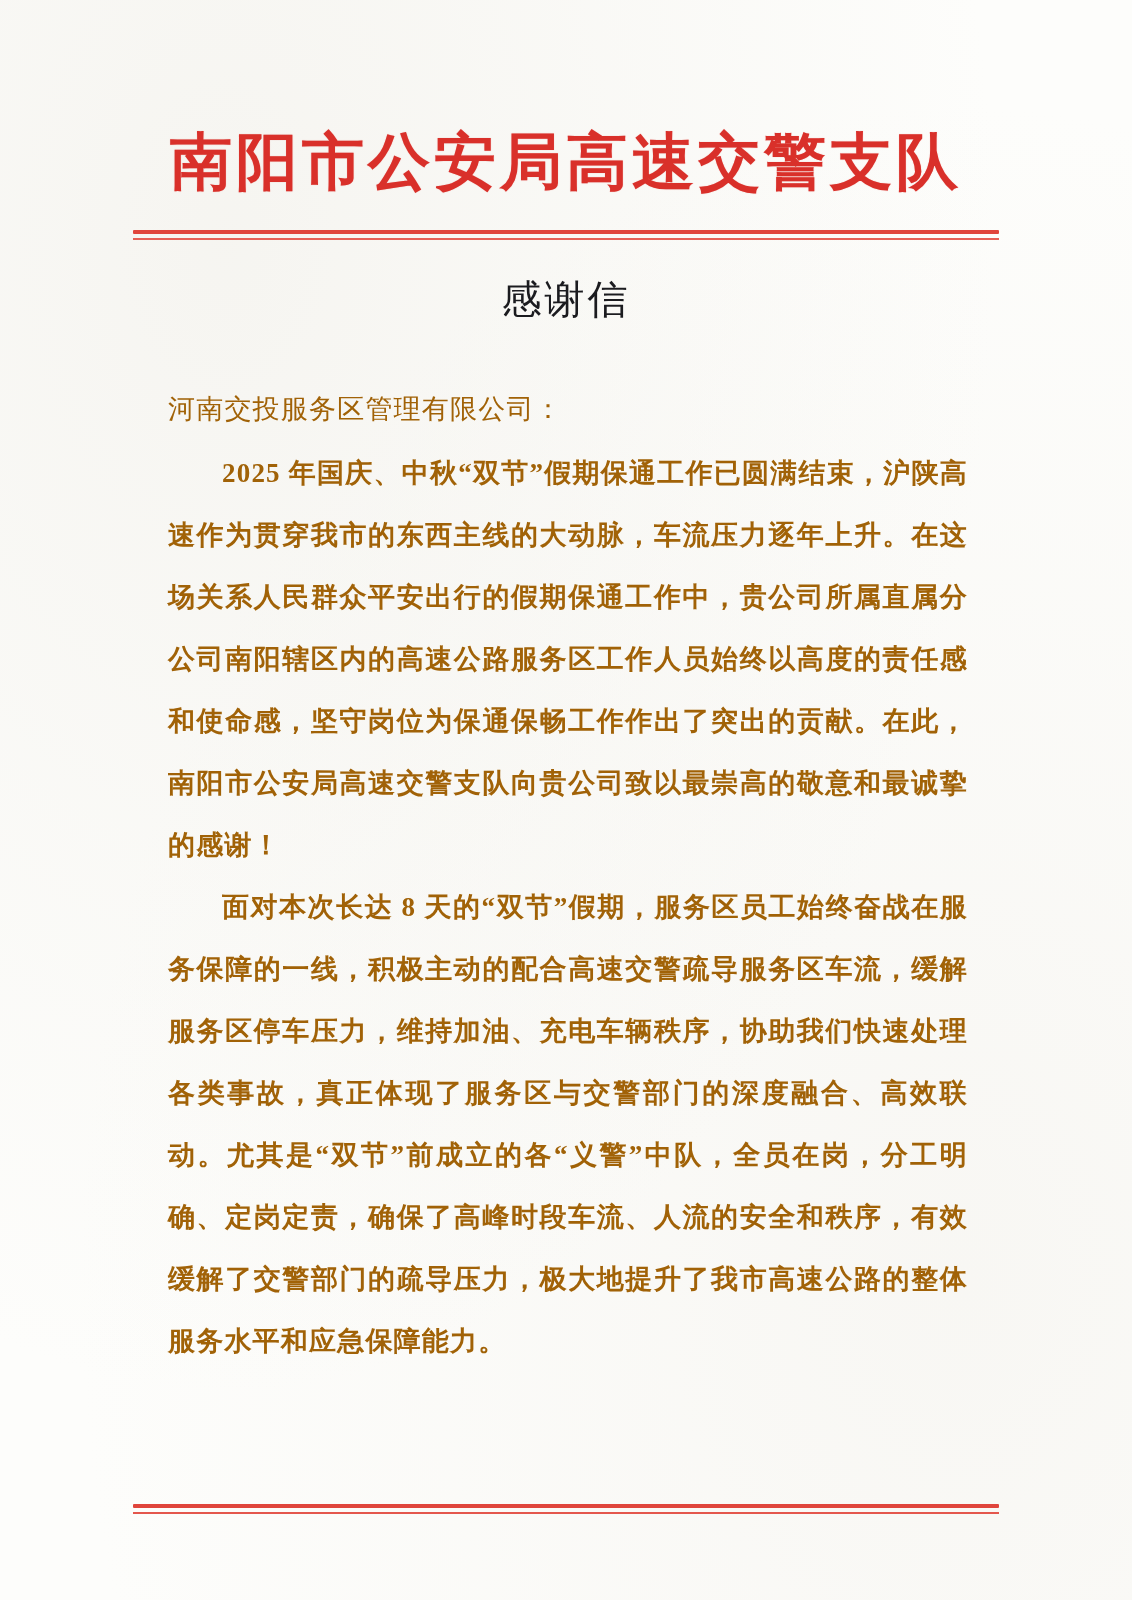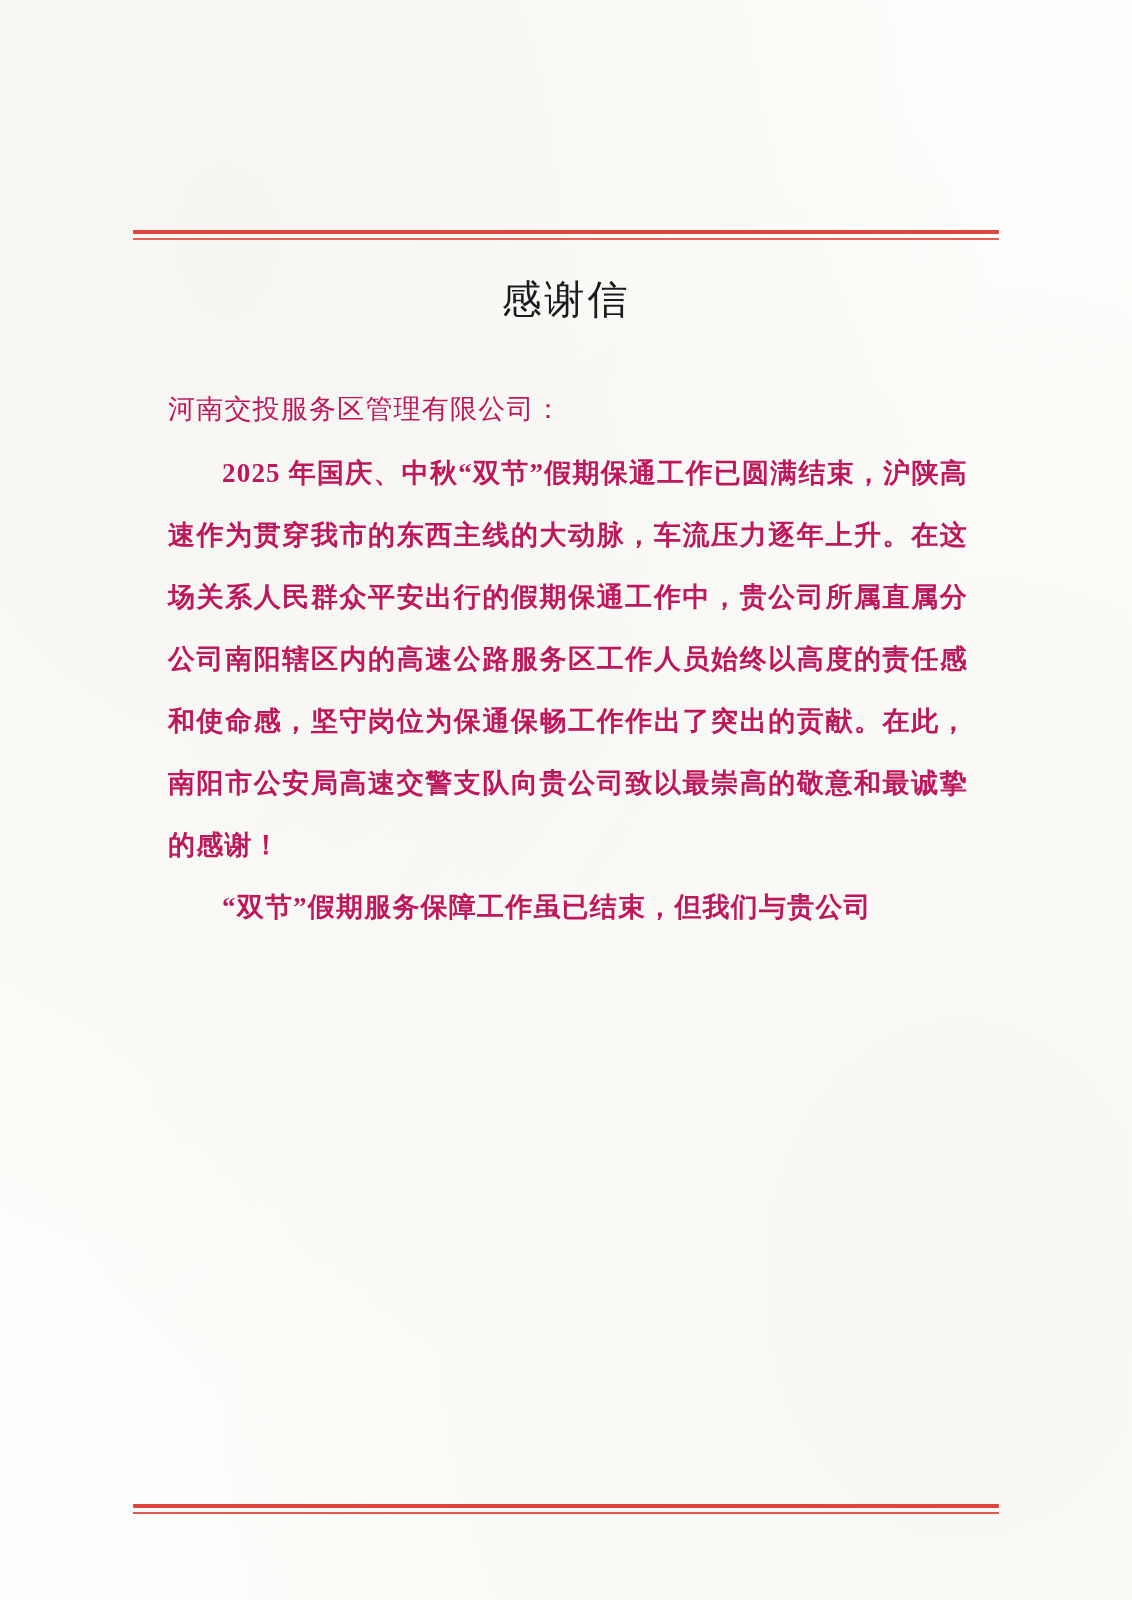--- a/index.html
+++ b/index.html
@@ -81,21 +81,21 @@
     font-size: 40px;
     letter-spacing: 3px;
     color: #1b1b1f;
   }
 
   .body-block {
     position: absolute;
     top: 378px;
     left: 168px;
     width: 800px;
-    color: #be185d;
+    color: #a16207;
     font-size: 27px;
     line-height: 62px;
     letter-spacing: 1.2px;
     text-align: justify;
     text-justify: inter-ideograph;
   }
 
   .salutation {
     margin: 0 0 2px 0;
   }
@@ -121,32 +121,35 @@
     margin-top: 4px;
     height: 2px;
     background: #e4574d;
   }
 </style>
 </head>
 <body>
 
 <div class="page">
 
+  <div class="letterhead">
+    <div class="letterhead-title">南阳市公安局高速交警支队</div>
+  </div>
 
   <div class="rule-wrap">
     <div class="rule-thick"></div>
     <div class="rule-thin"></div>
   </div>
 
   <div class="doc-title">感谢信</div>
 
   <div class="body-block">
     <p class="salutation">河南交投服务区管理有限公司：</p>
     <p class="para">2025 年国庆、中秋“双节”假期保通工作已圆满结束，沪陕高速作为贯穿我市的东西主线的大动脉，车流压力逐年上升。在这场关系人民群众平安出行的假期保通工作中，贵公司所属直属分公司南阳辖区内的高速公路服务区工作人员始终以高度的责任感和使命感，坚守岗位为保通保畅工作作出了突出的贡献。在此，南阳市公安局高速交警支队向贵公司致以最崇高的敬意和最诚挚的感谢！</p>
-    <p class="para">“双节”假期服务保障工作虽已结束，但我们与贵公司</p>
+    <p class="para">面对本次长达 8 天的“双节”假期，服务区员工始终奋战在服务保障的一线，积极主动的配合高速交警疏导服务区车流，缓解服务区停车压力，维持加油、充电车辆秩序，协助我们快速处理各类事故，真正体现了服务区与交警部门的深度融合、高效联动。尤其是“双节”前成立的各“义警”中队，全员在岗，分工明确、定岗定责，确保了高峰时段车流、人流的安全和秩序，有效缓解了交警部门的疏导压力，极大地提升了我市高速公路的整体服务水平和应急保障能力。</p>
   </div>
 
   <div class="footer-rule-wrap">
     <div class="footer-rule-thick"></div>
     <div class="footer-rule-thin"></div>
   </div>
 
 </div>
 
 </body></html>

